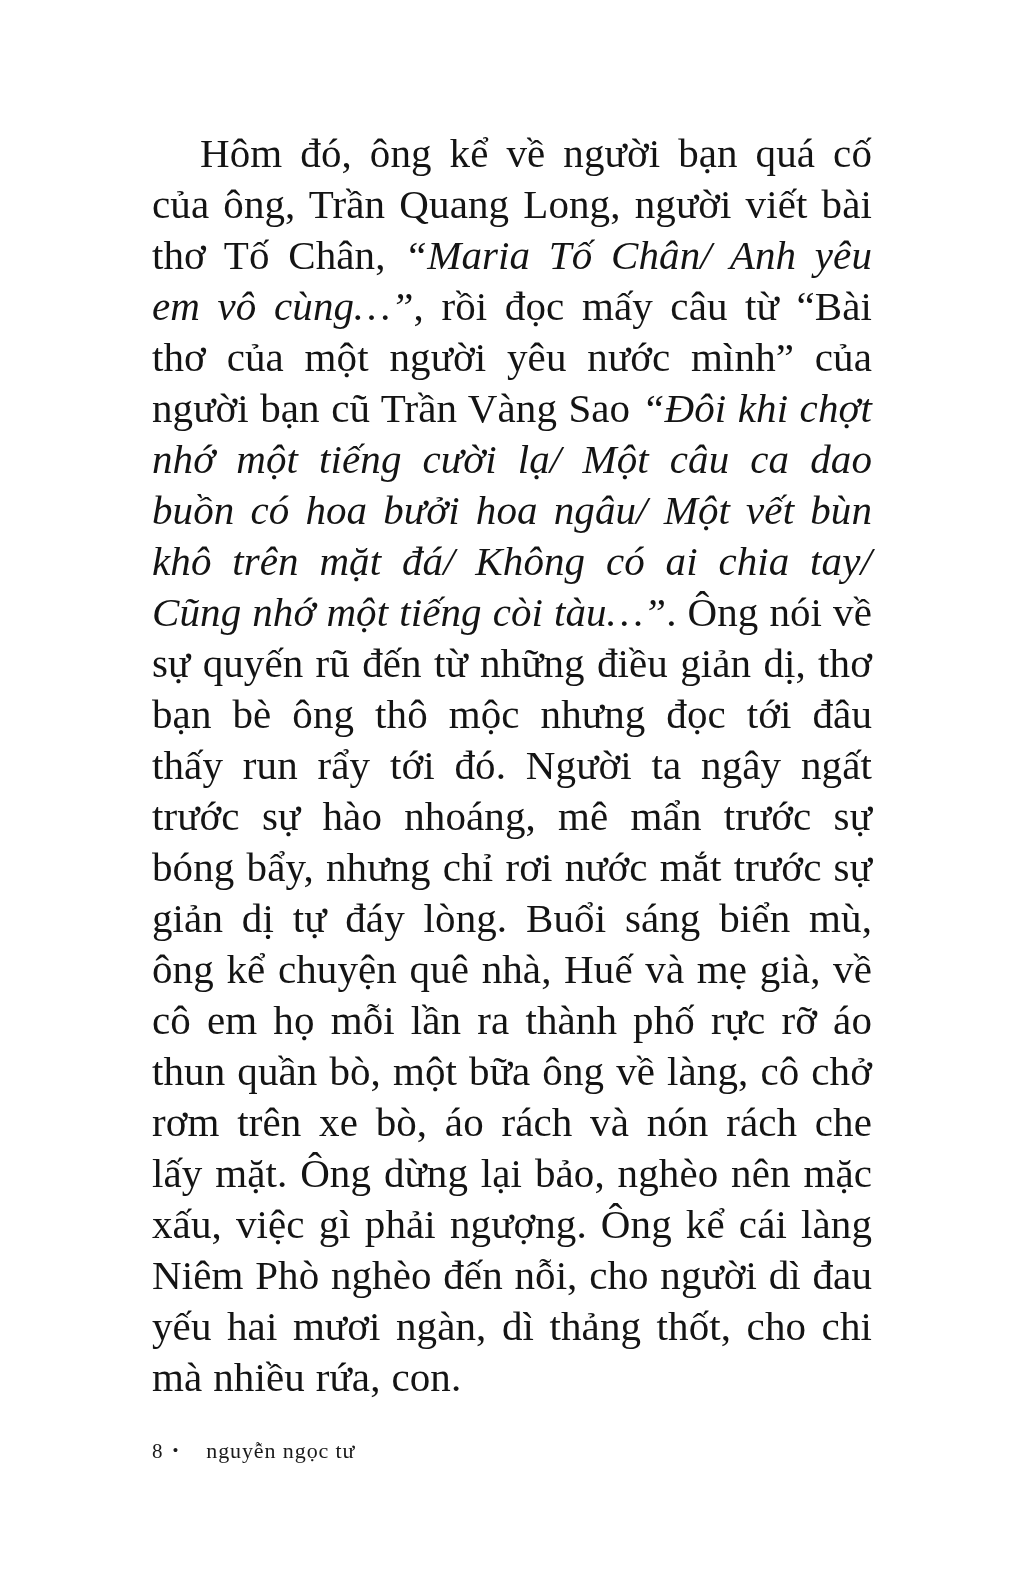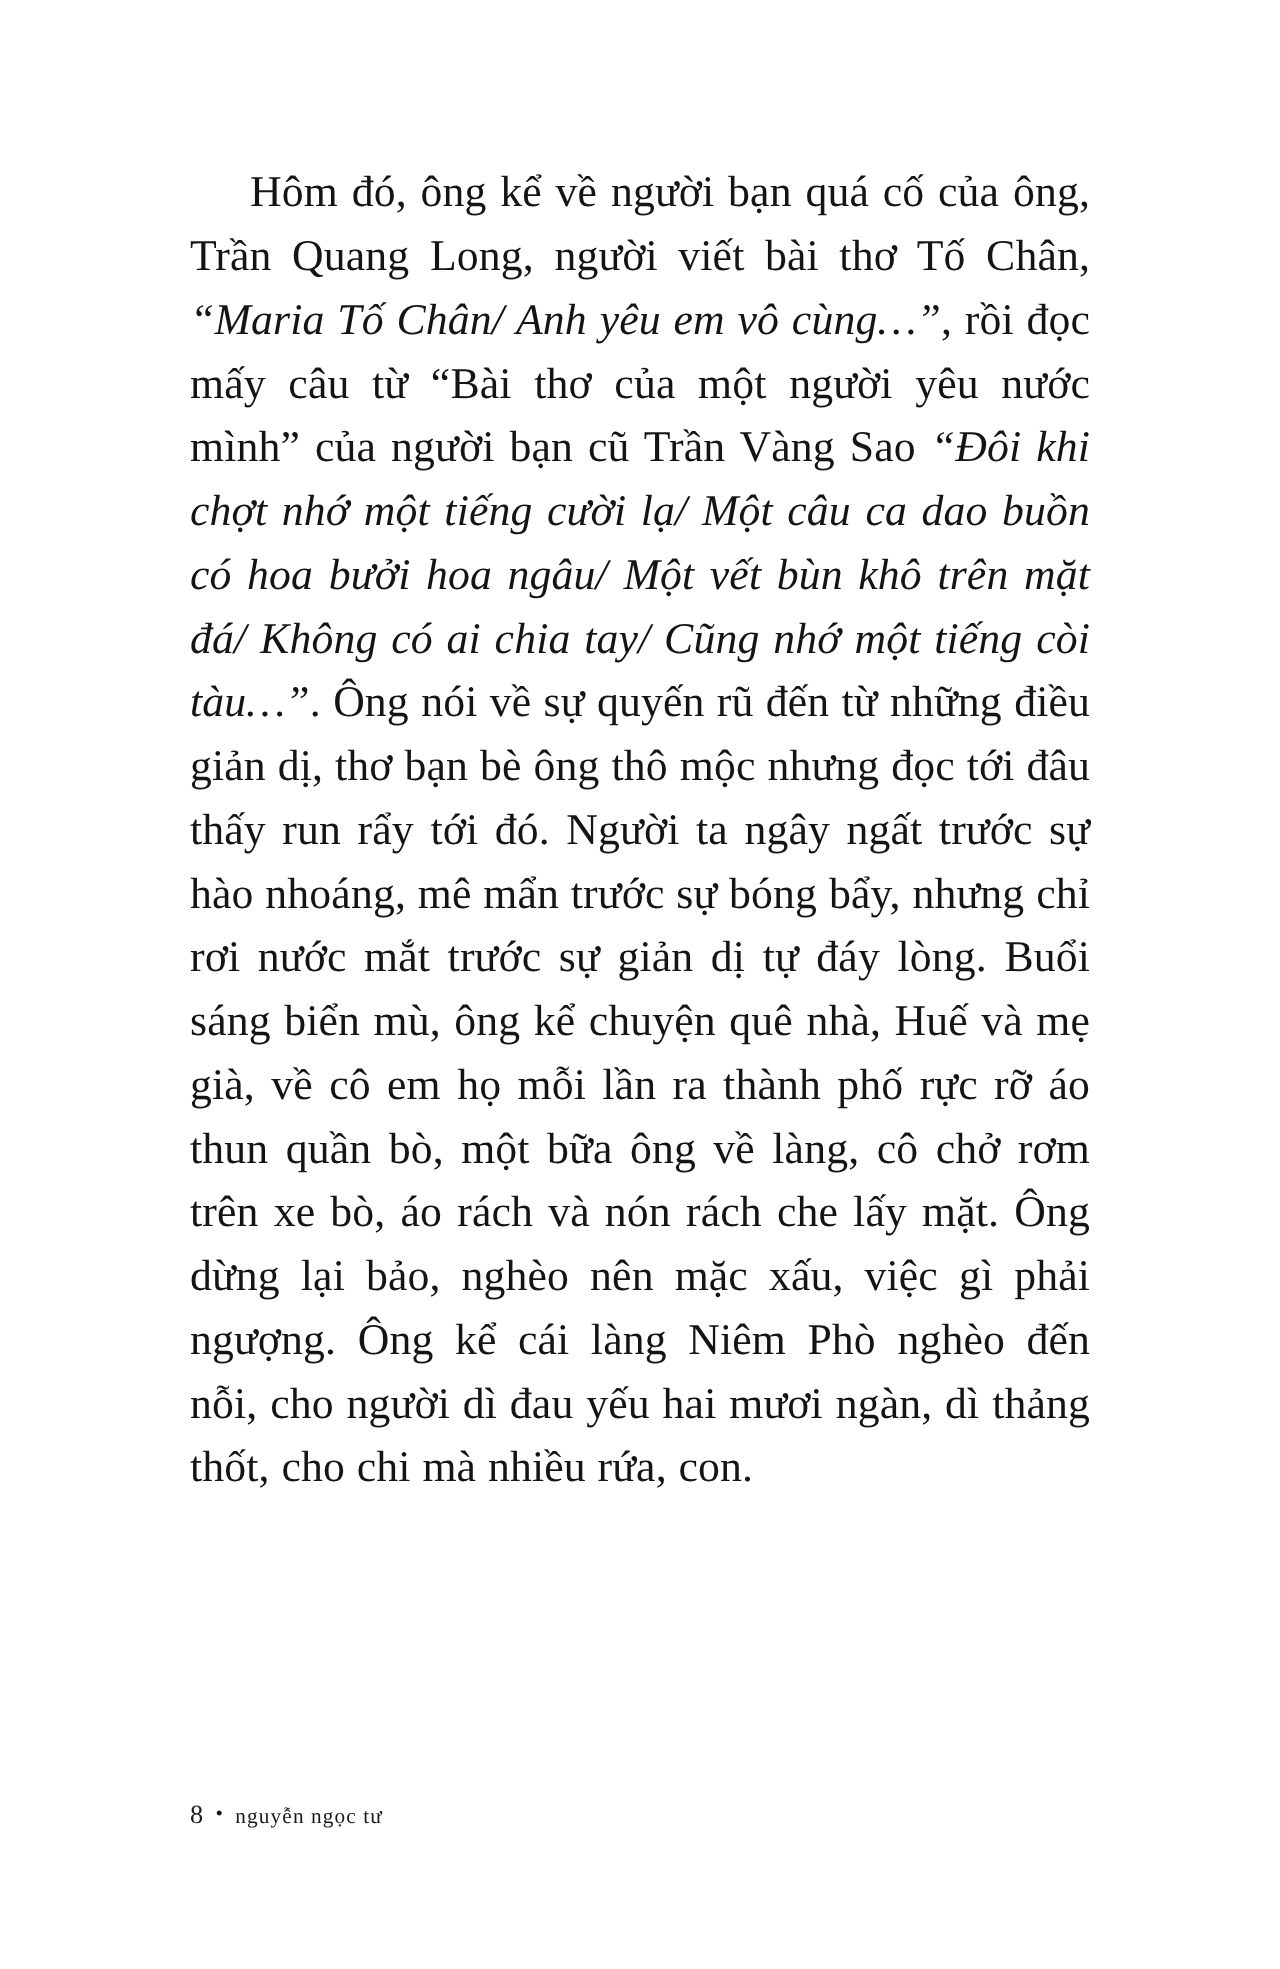--- a/index.html
+++ b/index.html
@@ -23,21 +23,21 @@
     background: #ffffff;
   }
   .text-block {
     position: absolute;
     left: 152px;
     top: 128px;
     width: 720px;
   }
   .para {
     margin: 0;
-    font-size: 35px;
+    font-size: 41px;
     line-height: 51px;
     text-align: justify;
     text-justify: inter-word;
     text-indent: 48px;
     letter-spacing: 0.1px;
     word-spacing: 0.6px;
     hyphens: none;
   }
   .para + .para {
     margin-top: 0px;
@@ -60,21 +60,22 @@
   }
   .footer .pgnum {
     font-size: 21px;
   }
   .footer .dot {
     font-size: 17px;
     position: relative;
     top: -2px;
   }
   .footer .author {
-    font-size: 17px;
+    font-size: 22px;
+    margin-left: 18px;
   }
 </style>
 </head>
 <body>
 
 <div class="page">
 
   <div class="text-block">
     <p class="para" id="para-1"><span>Hôm đó, ông kể về người bạn quá cố của ông, Trần Quang Long, người viết bài thơ Tố Chân, </span><span class="it">“Maria Tố Chân/ Anh yêu em vô cùng…”</span><span>, rồi đọc mấy câu từ “Bài thơ của một người yêu nước mình” của người bạn cũ Trần Vàng Sao </span><span class="it">“Đôi khi chợt nhớ một tiếng cười lạ/ Một câu ca dao buồn có hoa bưởi hoa ngâu/ Một vết bùn khô trên mặt đá/ Không có ai chia tay/ Cũng nhớ một tiếng còi tàu…”</span><span>. Ông nói về sự quyến rũ đến từ những điều giản dị, thơ bạn bè ông thô mộc nhưng đọc tới đâu thấy run rẩy tới đó. Người ta ngây ngất trước sự hào nhoáng, mê mẩn trước sự bóng bẩy, nhưng chỉ rơi nước mắt trước sự giản dị tự đáy lòng. Buổi sáng biển mù, ông kể chuyện quê nhà, Huế và mẹ già, về cô em họ mỗi lần ra thành phố rực rỡ áo thun quần bò, một bữa ông về làng, cô chở rơm trên xe bò, áo rách và nón rách che lấy mặt. Ông dừng lại bảo, nghèo nên mặc xấu, việc gì phải ngượng. Ông kể cái làng Niêm Phò nghèo đến nỗi, cho người dì đau yếu hai mươi ngàn, dì thảng thốt, cho chi mà nhiều rứa, con.</span></p>
   </div>

